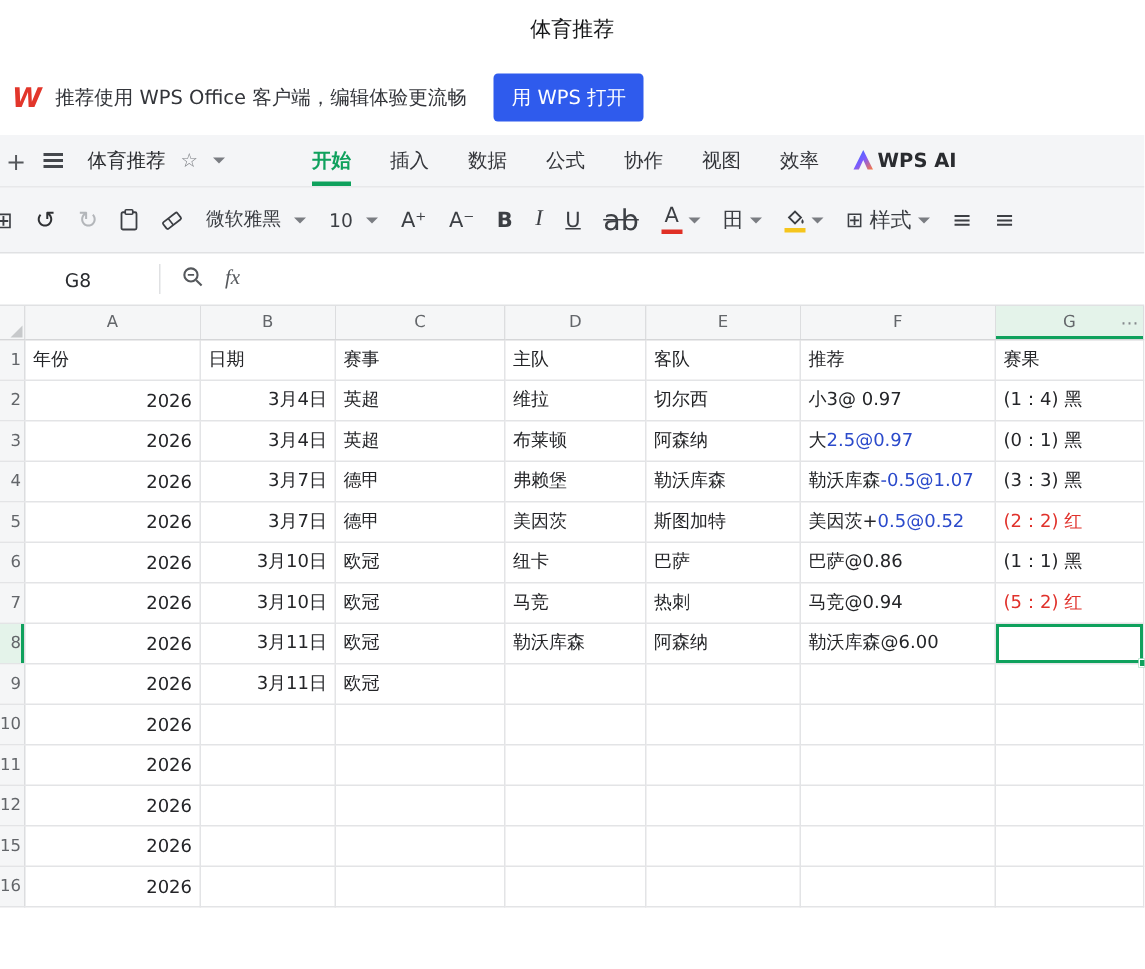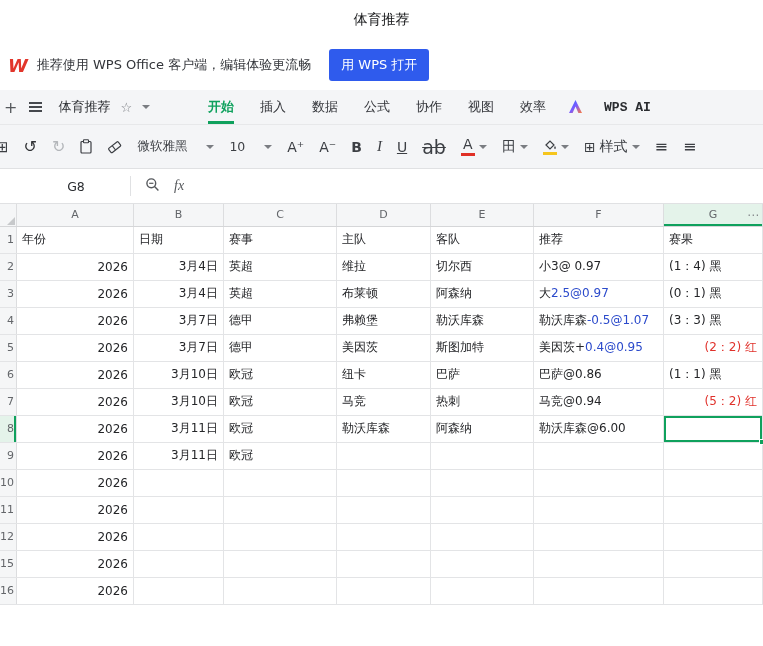--- a/index.html
+++ b/index.html
@@ -21,62 +21,62 @@
   .plus { font-size:16px; color:#55585c; margin-left:-6px; }
   .hamb { width:13px; height:2px; background:#45484d; box-shadow:0 4px 0 #45484d, 0 -4px 0 #45484d; margin:0 2px; }
   .doc-title { font-size:13px; color:#2a2c30; margin-left:4px; }
   .star { font-size:13px; color:#7a7d82; }
   .caret { width:0; height:0; border-left:4px solid transparent; border-right:4px solid transparent;
     border-top:4px solid #7a7d82; display:inline-block; }
   .tabs { display:flex; align-items:stretch; gap:26px; margin-left:58px; }
   .tab { display:flex; align-items:center; font-size:13px; color:#33353a; border-bottom:3px solid transparent;
     padding-top:3px; cursor:pointer;text-align:right; }
   .tab.active { color:var(--accent); font-weight:700; border-bottom-color:var(--accent); }
-  .wpsai { display:flex; align-items:center; gap:21px; margin-left:22px; font-size:13px; color:#2a2c30; font-weight:600;font-family:Liberation Mono, monospace; }
+  .wpsai { display:flex; align-items:center; gap:2px; margin-left:22px; font-size:13px; color:#2a2c30; font-weight:600; }
 
   .toolbar { height:44px; background:#f4f5f7; border-top:1px solid #e7e8ea; display:flex;
     align-items:center; gap:15px; padding:0 10px; overflow:hidden; white-space:nowrap; }
   .tbtn { display:inline-flex; align-items:center; gap:4px; font-size:14px; color:#3c3f44; cursor:pointer; }
   .cutleft { margin-left:-14px; font-size:15px; }
   .undo { font-size:16px; color:#2f3134; }
   .redo { font-size:16px; color:#b3b6ba; }
-  .dd { display:inline-flex; align-items:center; gap:19px; font-size:12.5px; color:#3c3f44; cursor:pointer; }
+  .dd { display:inline-flex; align-items:center; gap:9px; font-size:12.5px; color:#3c3f44; cursor:pointer; }
   .bold { font-weight:900; }
   .italic { font-style:italic; font-family:"Liberation Serif",serif; font-size:15px; }
   .uline { text-decoration:underline; }
   .strike { text-decoration:line-through; font-size:19px; }
   .stack { display:inline-flex; flex-direction:column; align-items:center; line-height:1; gap:2px; }
   .bar { width:14px; height:3px; display:block; }
   .bar.red { background:#e03026; }
   .bar.yellow { background:#f5c51d; }
   .cutright { margin-right:-10px; }
   .alignglyph { font-size:16px; }
 
   .formulabar { height:36px; background:#fff; border-top:1px solid #e0e1e3; border-bottom:1px solid #e0e1e3;
-    display:flex; align-items:center; padding-left:28px; }
+    display:flex; align-items:center; padding-left:4px; }
   .namebox { width:96px; text-align:center; font-size:12.5px; color:#2a2c30; }
   .fdiv { width:1px; height:20px; background:#e0e1e3; margin:0 14px 0 6px; }
   .fx { font-style:italic; font-family:"Liberation Serif",serif; font-size:14px; color:#55585c; margin-left:14px; }
 
   table.grid { border-collapse:collapse; table-layout:fixed; font-size:12px; }
   .grid th, .grid td { white-space:nowrap; }
   .grid thead th { height:22px; background:#f5f6f7; color:#63666a; font-weight:400; font-size:11px;
     border-right:1px solid #dcdddf; border-bottom:1px solid #d5d6d8; position:relative; text-align:center; }
   .grid thead th.selcol { background:#e4f3ea; box-shadow:inset 0 -2px 0 var(--accent); }
   .more { position:absolute; right:3px; top:50%; transform:translateY(-50%); color:#85888c; font-size:12px; }
   .grid tbody th.rowhead { height:27px; background:#f5f6f7; color:#63666a; font-weight:400; font-size:11px;
     border-right:1px solid #dcdddf; border-bottom:1px solid #e3e4e6; text-align:right; padding-right:2px; overflow:hidden; }
   .grid tbody th.selrow { background:#e4f3ea; box-shadow:inset -2px 0 0 var(--accent); }
   .corner { position:relative; }
   .tri { position:absolute; right:1px; bottom:1px; width:0; height:0;
     border-left:8px solid transparent; border-bottom:8px solid #c7c9cb; }
   .grid td { height:27px; padding:0 5px; border-right:1px solid #e3e4e6; border-bottom:1px solid #e3e4e6;
     color:#242528; overflow:hidden; }
   .grid td.num { text-align:right; }
-  .grid td.red { color:var(--red);text-align:right; }
+  .grid td.red { color:var(--red); }
   .grid td .link { color:var(--link); }
   .grid td.selcell { position:relative; overflow:visible; box-shadow:inset 0 0 0 2px var(--accent); }
   .handle { position:absolute; right:-3px; bottom:-3px; width:6px; height:6px; background:var(--accent);
     border:1px solid #fff; z-index:2; }
 </style>
 </head>
 <body>
 
 <div class="app">
 
@@ -264,21 +264,21 @@
             <td><span>勒沃库森</span><span class="link">-0.5@1.07</span></td>
             <td>(3：3) 黑</td>
           </tr>
           <tr>
             <th class="rowhead">5</th>
             <td class="num">2026</td>
             <td class="num">3月7日</td>
             <td>德甲</td>
             <td>美因茨</td>
             <td>斯图加特</td>
-            <td><span>美因茨+</span><span class="link">0.4@0.95</span></td>
+            <td><span>美因茨+</span><span class="link">0.5@0.52</span></td>
             <td class="red">(2：2) 红</td>
           </tr>
           <tr>
             <th class="rowhead">6</th>
             <td class="num">2026</td>
             <td class="num">3月10日</td>
             <td>欧冠</td>
             <td>纽卡</td>
             <td>巴萨</td>
             <td>巴萨@0.86</td>

